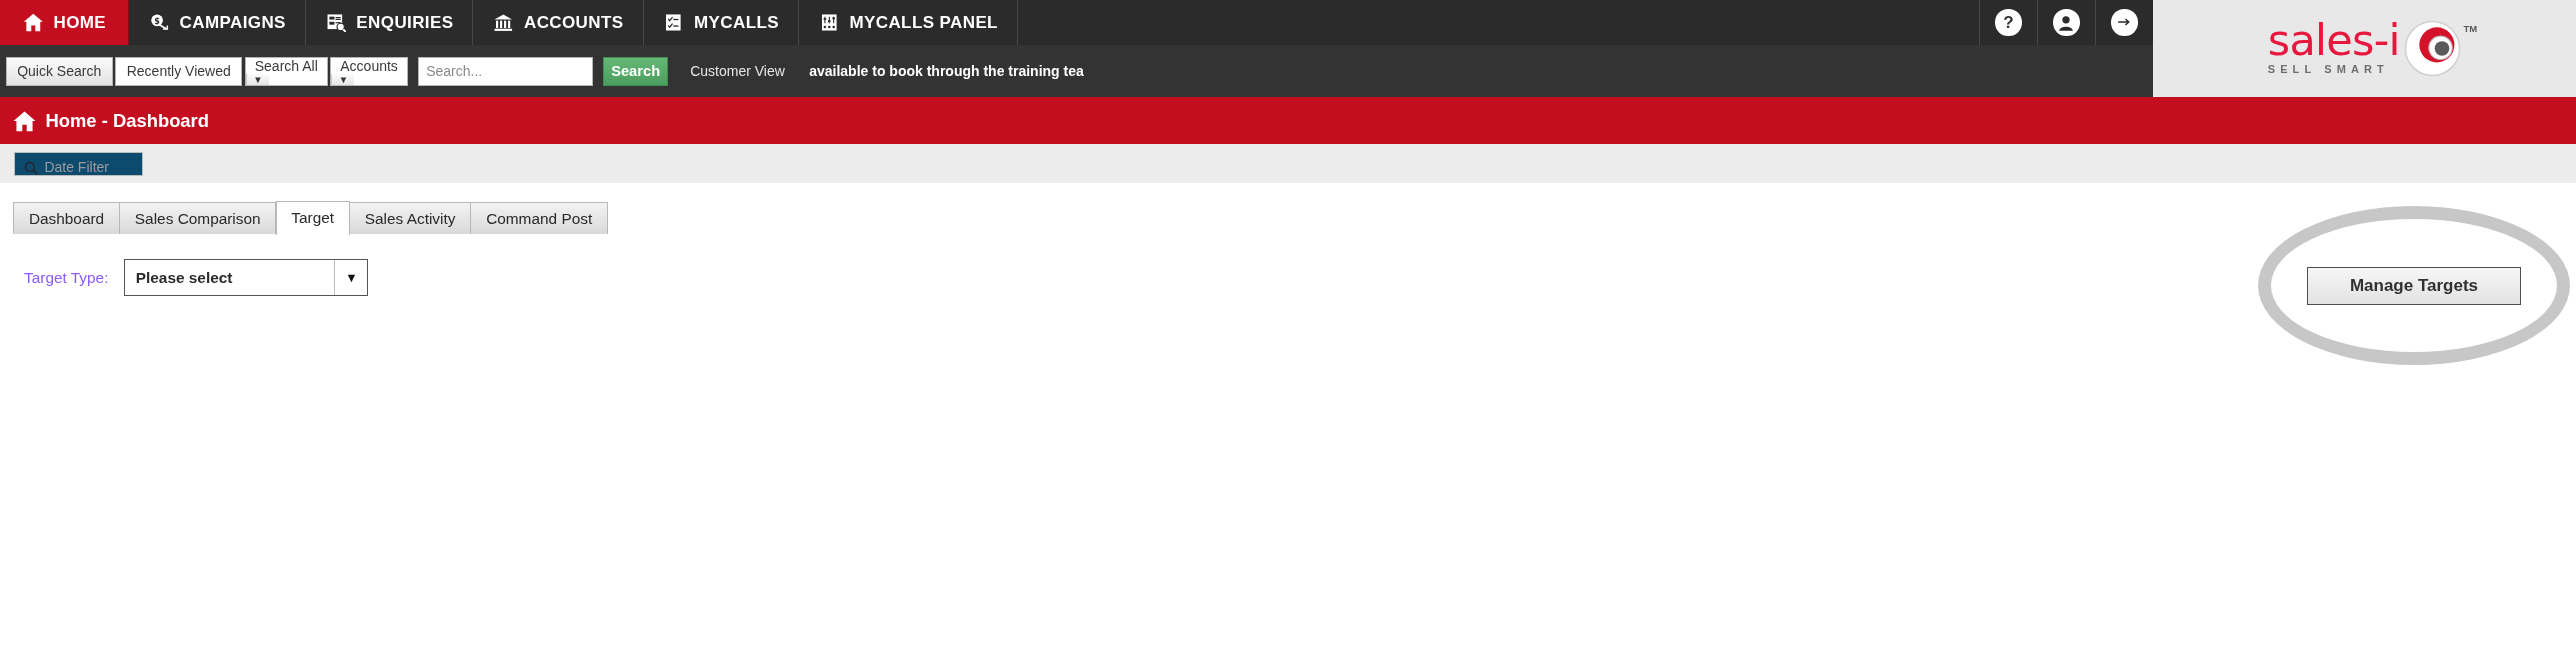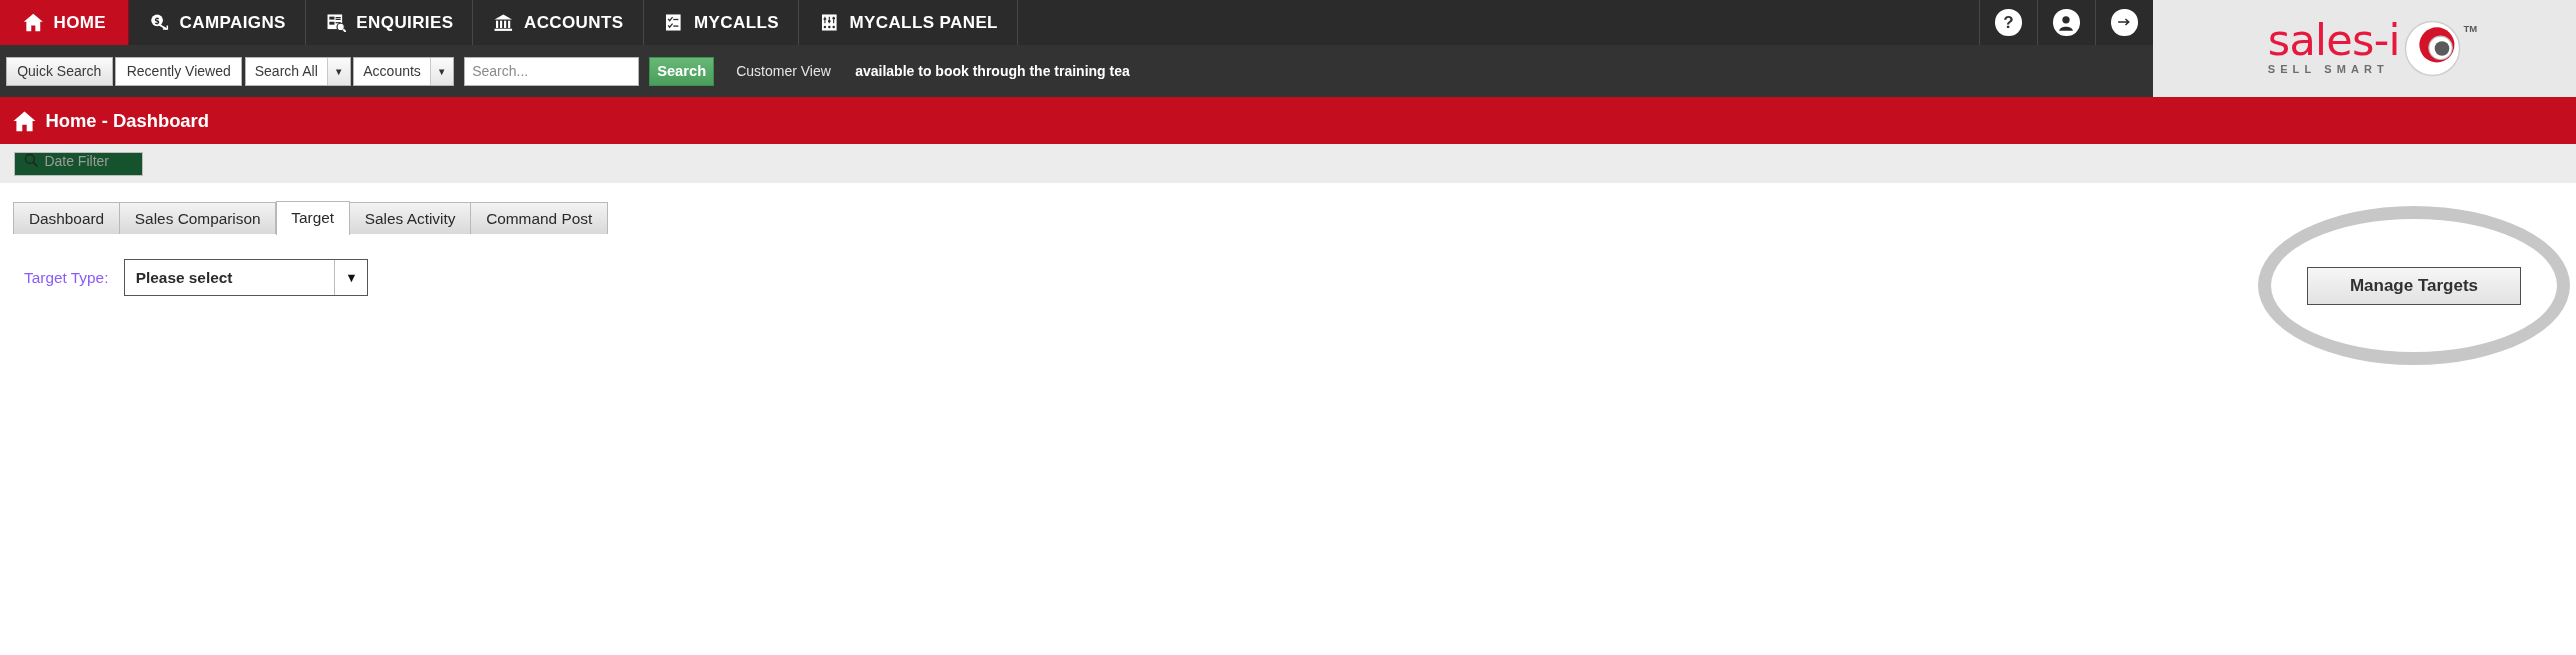--- a/index.html
+++ b/index.html
@@ -36,21 +36,21 @@
 
   
   .toolbar{position:absolute;left:0;top:45px;width:2153px;height:52px;background:#333333;
            display:flex;align-items:center;padding-left:5.9px;box-sizing:border-box;}
   .tb-btn{height:29px;background:#f1f1f1;border:0.7px solid #b5b5b5;
           display:flex;align-items:center;padding:0 10.3px;margin-right:2.9px;
           font-size:14px;color:#3a3a3a;cursor:pointer;box-sizing:border-box;
           background-image:linear-gradient(#fbfbfb,#e3e3e3);}
   .tb-btn.plain{background-image:linear-gradient(#ffffff,#ffffff);background:#fff;}
   .tb-split{height:29px;background:#ffffff;border:0.7px solid #b5b5b5;margin-right:2.9px;
-            display:flex;align-items:stretch;box-sizing:border-box;cursor:pointer;}
+            display:flex;align-items:stretch;box-sizing:border-box;cursor:pointer;flex-direction:column;}
   .tb-split .lbl{display:flex;align-items:center;padding:0 8.8px;font-size:14px;color:#3a3a3a;}
   .tb-split .arw{display:flex;align-items:center;justify-content:center;width:22px;
                  border-left:0.7px solid #c9c9c9;font-size:9.5px;color:#333;
                  background-image:linear-gradient(#fbfbfb,#e6e6e6);}
   .tb-input{height:29px;width:175px;border:0.7px solid #b5b5b5;background:#fff;
             font-size:14px;color:#777;padding:0 7.3px;margin:0 10.3px 0 7.3px;
             box-sizing:border-box;font-family:"Liberation Sans",sans-serif;}
   .tb-input::placeholder{color:#8a8a8a;}
   .tb-search{height:29px;min-width:65px;border:0.7px solid #3e8f4e;
              background-image:linear-gradient(#67b877,#4a9d5c);
@@ -74,22 +74,22 @@
 
   
   .crumb{position:absolute;left:0;top:97px;width:2576px;height:47px;background:#c40d1e;
          display:flex;align-items:center;padding-left:11.7px;box-sizing:border-box;}
   .crumb .hicon{width:25px;height:22px;margin-right:8.8px;}
   .crumb .ctext{color:#ffffff;font-size:18.4px;font-weight:bold;}
 
   
   .filterbar{position:absolute;left:0;top:144px;width:2576px;height:39px;background:#ececec;
              display:flex;align-items:center;padding-left:14px;box-sizing:border-box;}
-  .datefilter{height:24px;min-width:129px;border:0.7px solid #bdbdbd;background:#14532d;
-              display:flex;align-items:flex-start;gap:6.6px;padding:0 8.8px;box-sizing:border-box;
+  .datefilter{height:24px;min-width:129px;border:0.7px solid #bdbdbd;background:#0c4a6e;
+              display:flex;align-items:flex-end;gap:6.6px;padding:0 8.8px;box-sizing:border-box;
               cursor:pointer;}
   .datefilter .mg{width:14px;height:14px;}
   .datefilter .lbl{font-size:14px;color:#9c9c9c;}
 
   
   .tabstrip{position:absolute;left:0;top:183px;width:2576px;height:51px;background:#ffffff;}
   .tabs{position:absolute;left:13.2px;top:17.6px;display:flex;align-items:flex-end;}
   .tab{height:33px;display:flex;align-items:center;justify-content:center;padding:0 14.7px;
        border:0.7px solid #b8b8b8;border-bottom:none;margin-right:-0.7px;
        font-size:15.4px;color:#2a2a2a;cursor:pointer;box-sizing:border-box;

